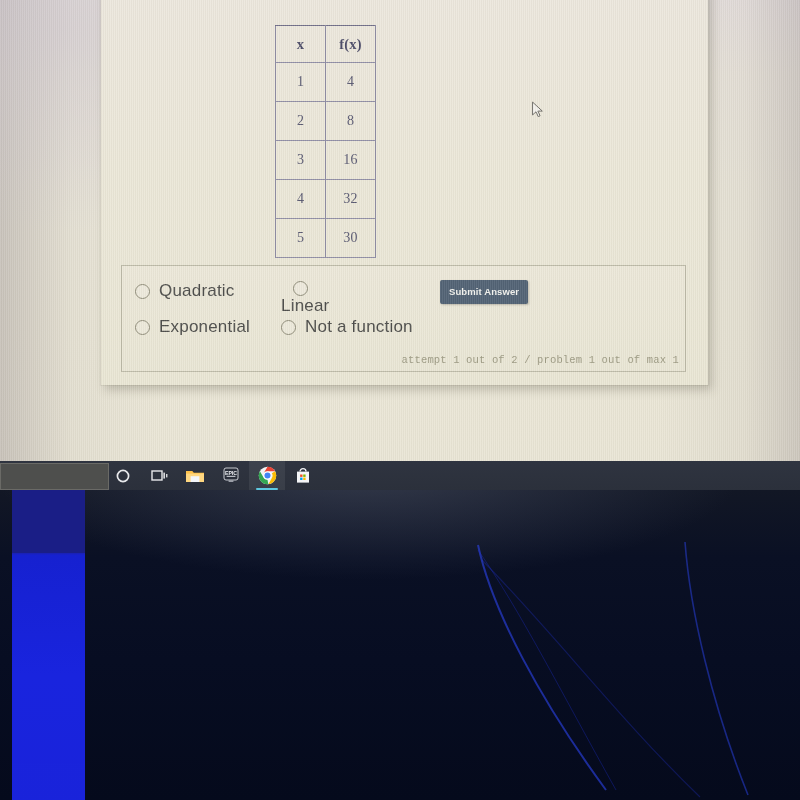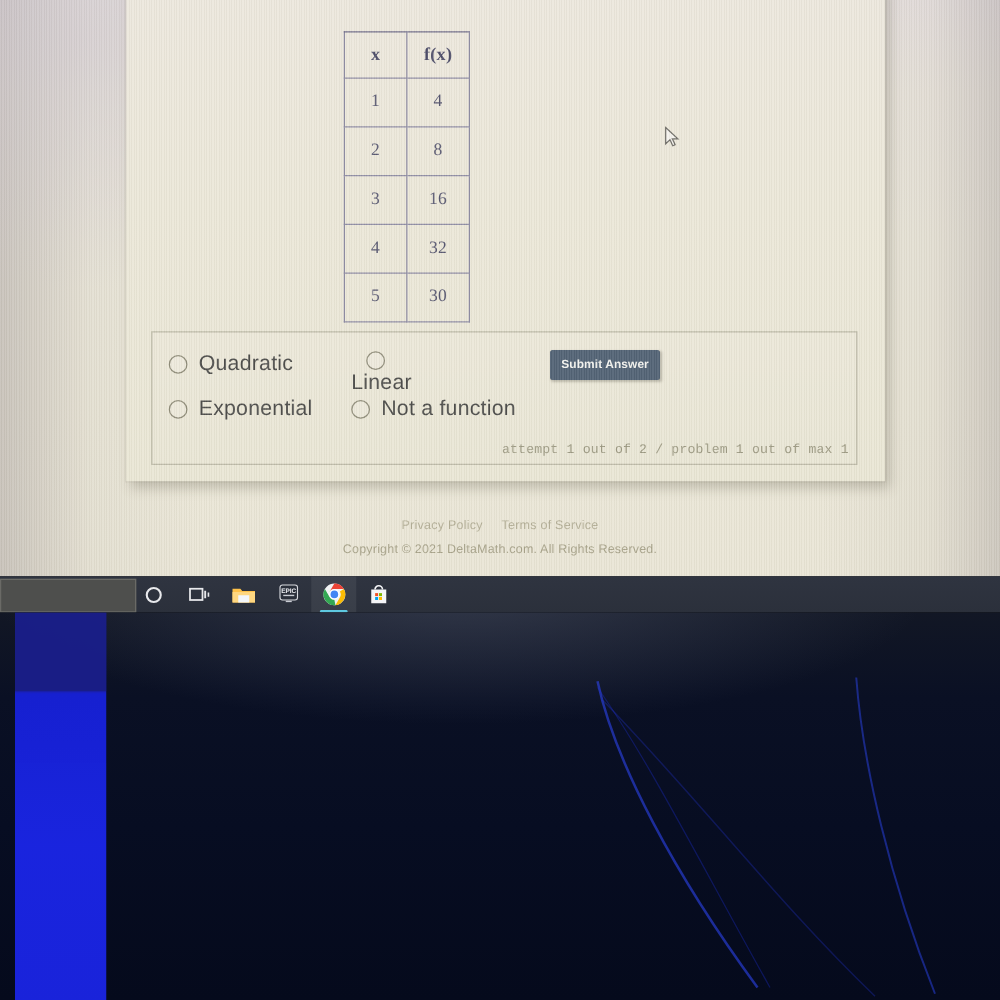--- a/index.html
+++ b/index.html
@@ -203,27 +203,20 @@
           <span class="radio"></span>
           <span class="opt-label nosel">Not a function</span>
         </div>
 
         <button id="submit-answer-button">Submit Answer</button>
 
         <div id="attempt-status" class="nosel">attempt 1 out of 2 / problem 1 out of max 1</div>
       </div>
     </div>
 
-    <div id="page-footer">
-      <div id="footer-links">
-        <span>Privacy Policy</span>
-        <span>Terms of Service</span>
-      </div>
-      <div id="footer-copyright" class="nosel">Copyright © 2021 DeltaMath.com. All Rights Reserved.</div>
-    </div>
 
     <svg id="mouse-cursor" viewBox="0 0 14 18">
       <path d="M1.5,1 L1.5,14 L5,10.8 L7.2,15.6 L9.1,14.8 L6.9,10.1 L11.3,10.1 Z" fill="#f3f1ec" stroke="#6e6c66" stroke-width="1"></path>
     </svg>
   </div>
 
   <div id="taskbar">
     <div id="taskbar-search-box" title=""></div>
 
     <div class="tb-item" style="left:105px">

